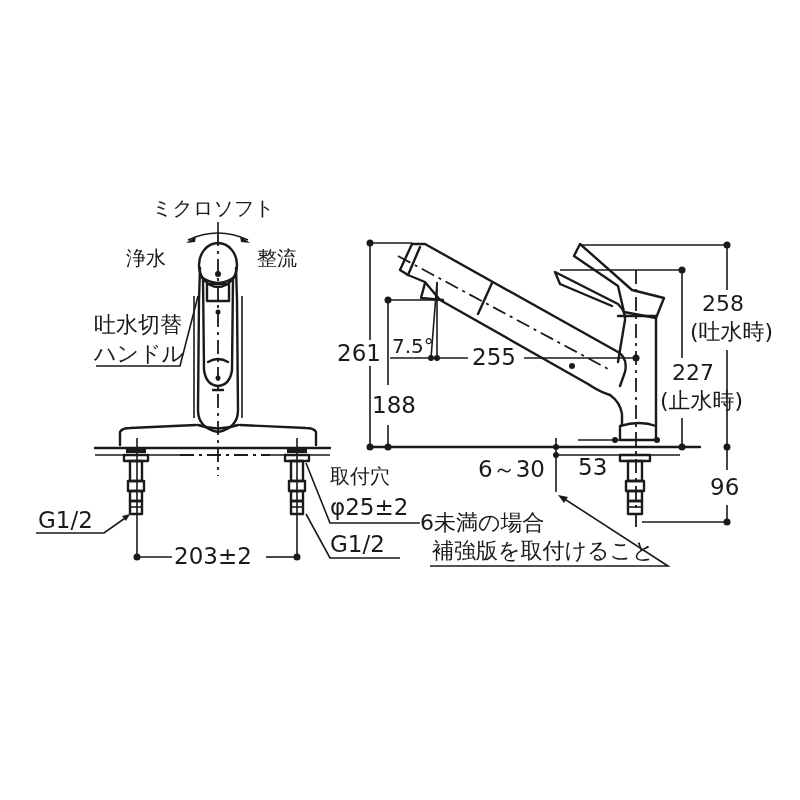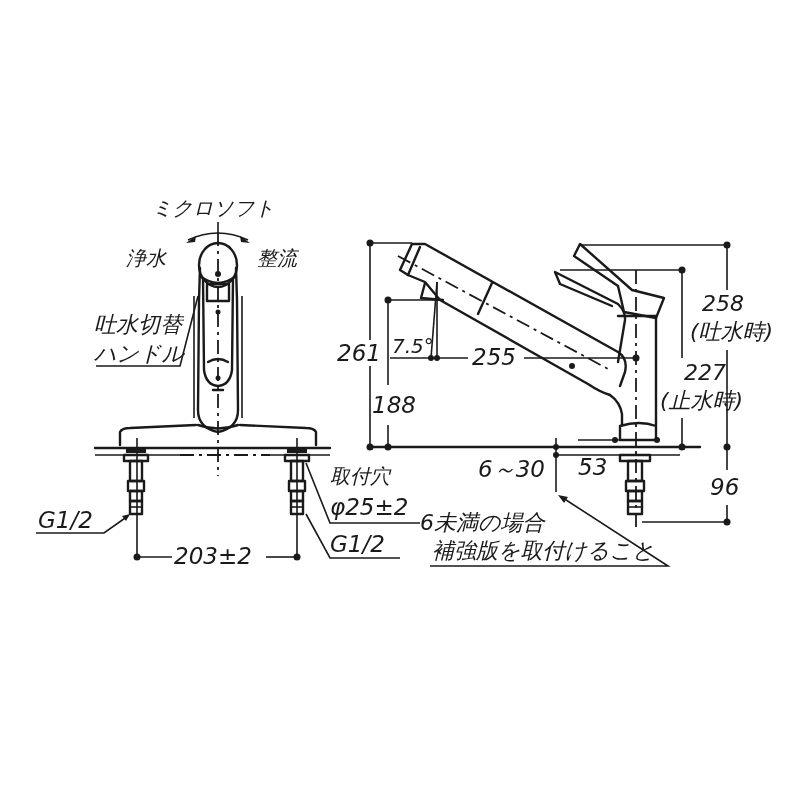--- a/index.html
+++ b/index.html
@@ -1,17 +1,17 @@
 <!DOCTYPE html>
 <html><head>
 <meta charset="utf-8">
 <style>
   html, body { margin: 0; padding: 0; background: #ffffff; }
   body { width: 800px; height: 800px; overflow: hidden; }
-  #canvas { position: relative; width: 776px; height: 800px; font-style: italic; }
+  #canvas { position: relative; width: 776px; height: 800px; }
   svg { position: absolute; left: 0; top: 0; }
   .ln { stroke: #1a1a1a; fill: none; stroke-width: 2.4; stroke-linejoin: round; stroke-linecap: round; }
   .thin { stroke: #1a1a1a; fill: none; stroke-width: 1.6; }
   .dash { stroke: #1a1a1a; fill: none; stroke-width: 1.8; stroke-dasharray: 14 5 3 5; }
   .dot { fill: #1a1a1a; }
   .lbl { position: absolute; font-family: "DejaVu Sans", sans-serif; color: #1a1a1a; white-space: nowrap; line-height: 1; }
   .big { font-size: 23px; }
   .mid { font-size: 20px; }
   .sm { font-size: 22px; }
 </style>
@@ -183,21 +183,21 @@
 <div class="lbl mid" style="left:330px;top:466px;">取付穴</div>
 <div class="lbl big" style="left:330px;top:496px;">φ25±2</div>
 <div class="lbl big" style="left:330px;top:533px;">G1/2</div>
 
 <div class="lbl big" style="left:337px;top:342px;">261</div>
 <div class="lbl mid" style="left:392px;top:336px;">7.5°</div>
 <div class="lbl big" style="left:472px;top:346px;">255</div>
 <div class="lbl big" style="left:372px;top:394px;">188</div>
 <div class="lbl sm" style="left:702px;top:293px;">258</div>
 <div class="lbl sm" style="left:690px;top:321px;">(吐水時)</div>
-<div class="lbl sm" style="left:672px;top:362px;margin-left:12px;">227</div>
+<div class="lbl sm" style="left:672px;top:362px;">227</div>
 <div class="lbl sm" style="left:660px;top:390px;">(止水時)</div>
 <div class="lbl big" style="left:578px;top:412px;margin-top:44px;">53</div>
 <div class="lbl big" style="left:478px;top:458px;">6～30</div>
 <div class="lbl big" style="left:710px;top:476px;">96</div>
 <div class="lbl sm" style="left:420px;top:512px;">6未満の場合</div>
 <div class="lbl sm" style="left:432px;top:540px;">補強版を取付けること</div>
 
 </div>
 
 </body></html>

